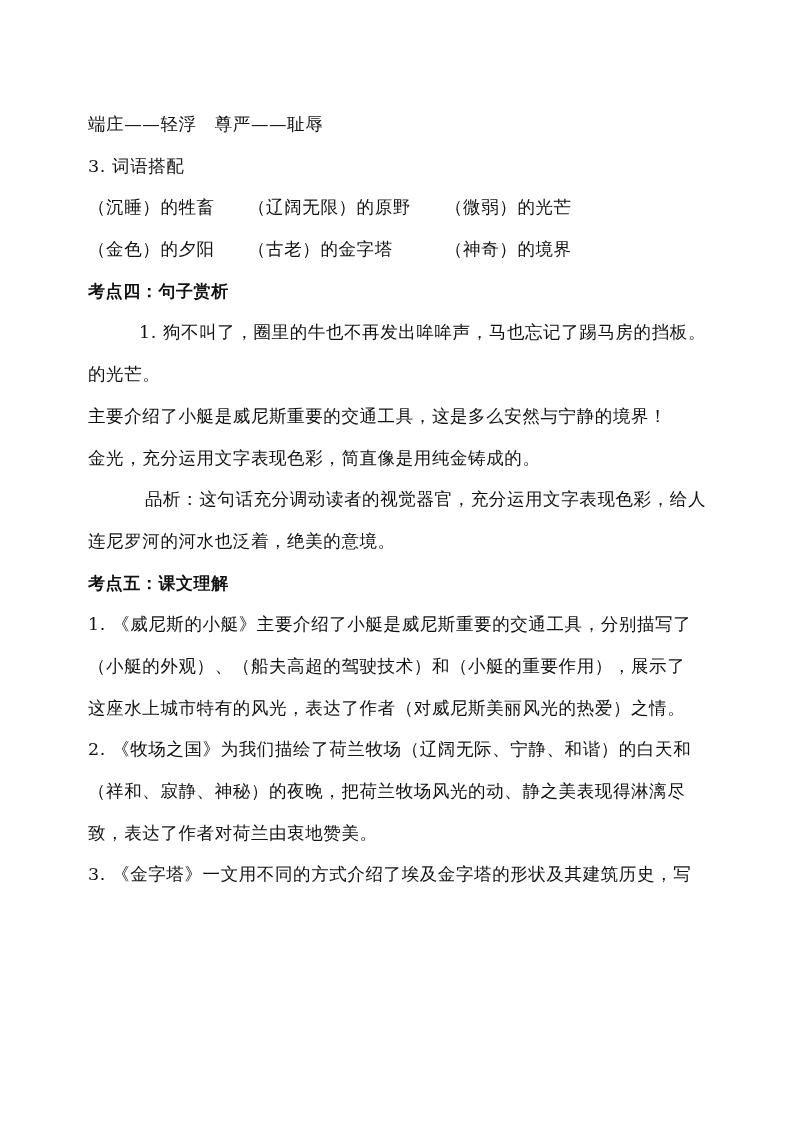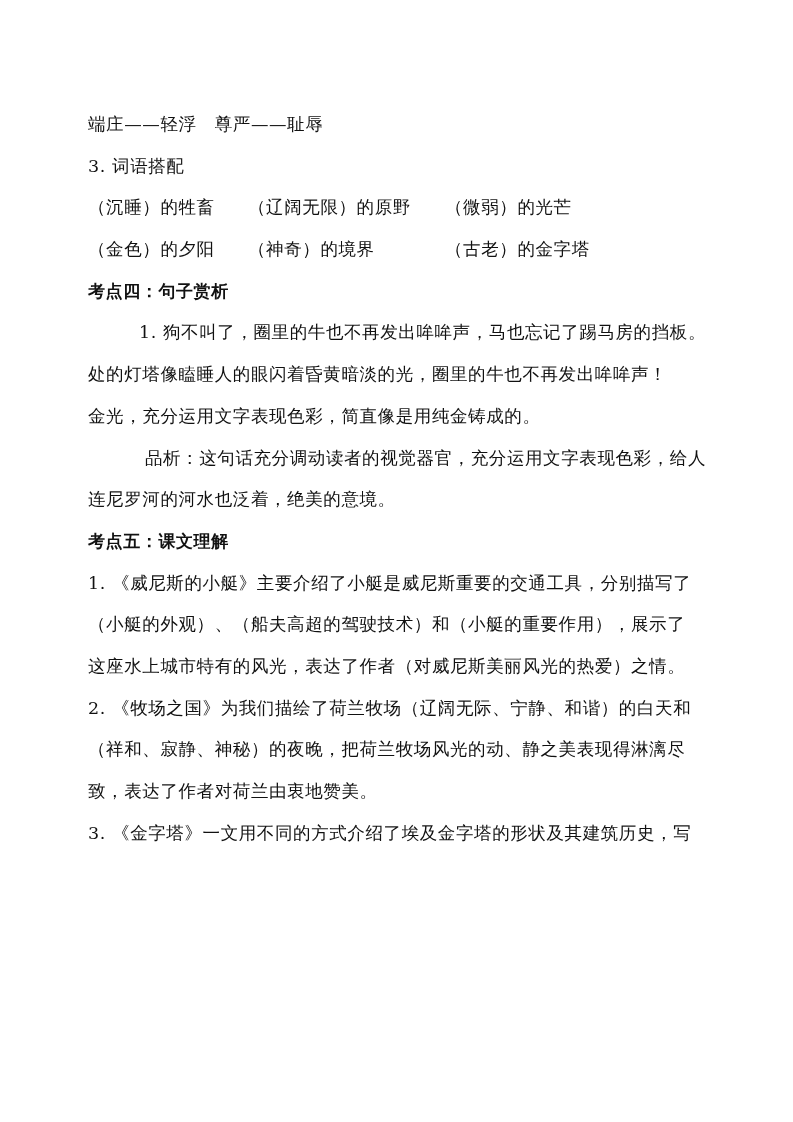--- a/index.html
+++ b/index.html
@@ -59,31 +59,32 @@
 
   <div class="line">3. 词语搭配</div>
 
   <div class="line cols">
     <span>（沉睡）的牲畜</span>
     <span>（辽阔无限）的原野</span>
     <span>（微弱）的光芒</span>
   </div>
   <div class="line cols">
     <span>（金色）的夕阳</span>
+    <span>（古老）的金字塔</span>
     <span>（神奇）的境界</span>
-    <span>（古老）的金字塔</span>
   </div>
 
   <div class="line heading">考点四：句子赏析</div>
 
   <div class="para">
     <div class="line indent">1. 狗不叫了，圈里的牛也不再发出哞哞声，马也忘记了踢马房的挡板。</div>
+    <div class="line">的光芒。</div>
   </div>
   <div class="para">
-    <div class="line">处的灯塔像瞌睡人的眼闪着昏黄暗淡的光，圈里的牛也不再发出哞哞声！</div>
+    <div class="line">主要介绍了小艇是威尼斯重要的交通工具，这是多么安然与宁静的境界！</div>
   </div>
 
   <div class="para">
     <div class="line">金光，充分运用文字表现色彩，简直像是用纯金铸成的。</div>
   </div>
   <div class="para">
     <div class="line indent">品析：这句话充分调动读者的视觉器官，充分运用文字表现色彩，给人</div>
     <div class="line">连尼罗河的河水也泛着，绝美的意境。</div>
   </div>
 

